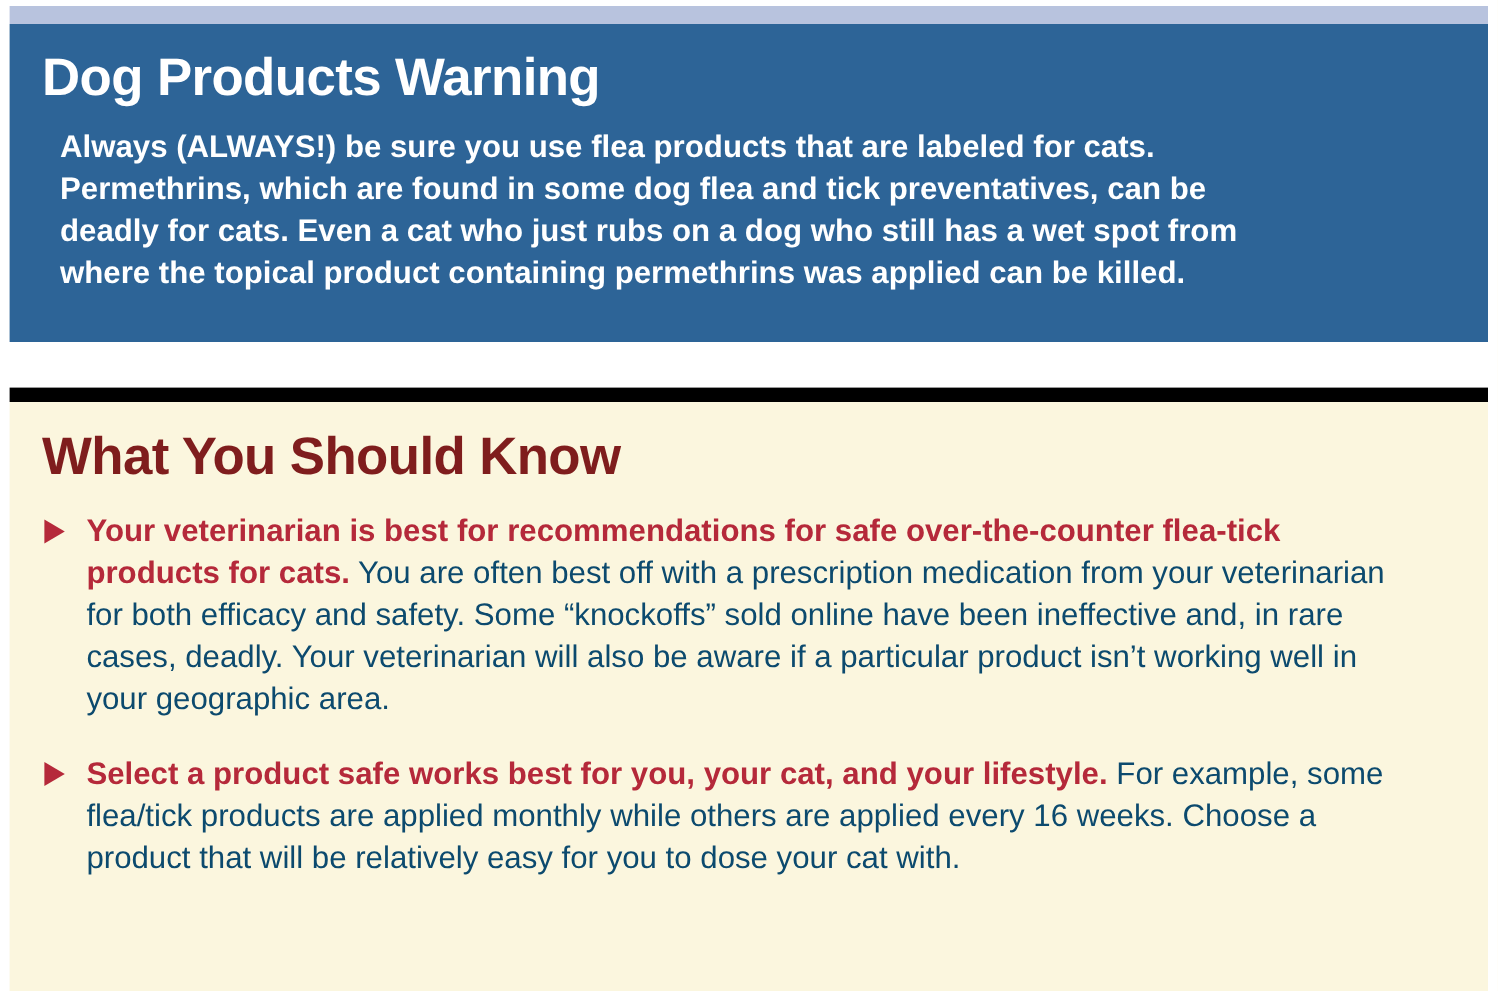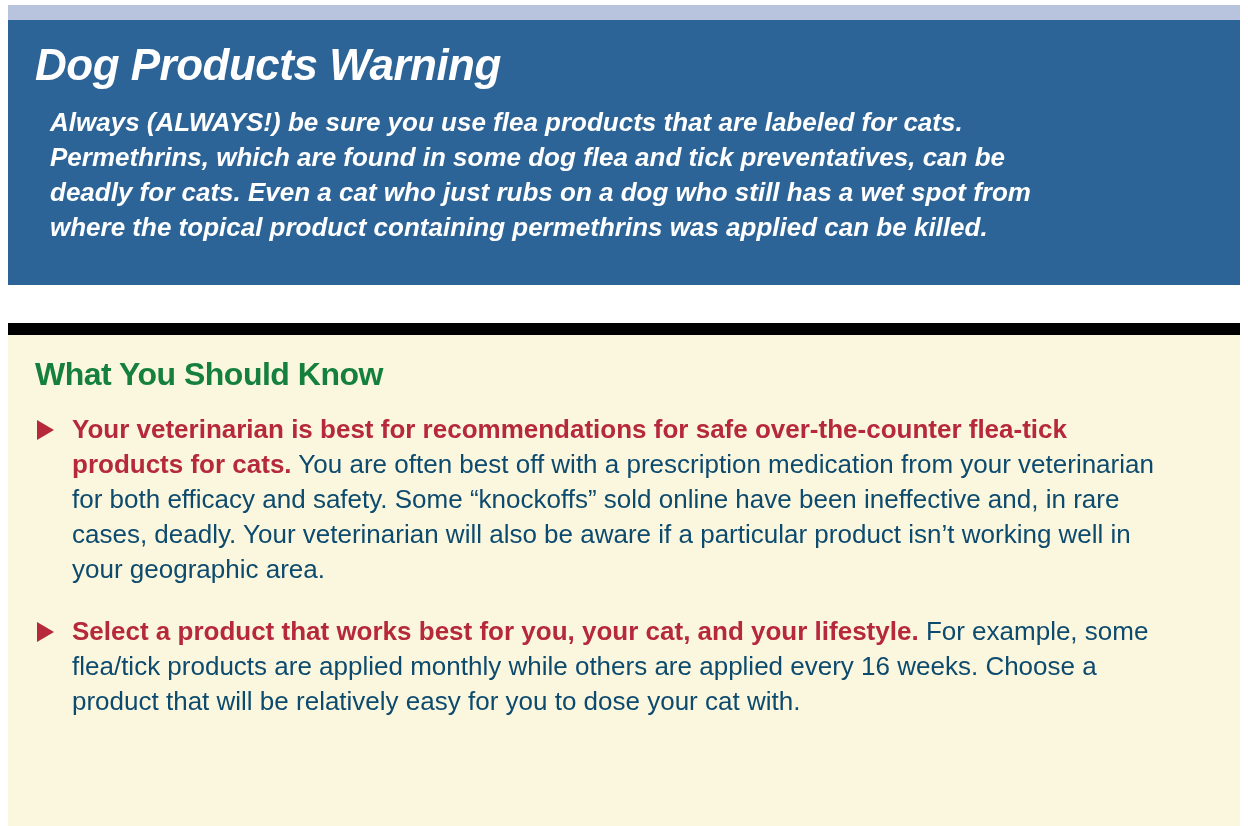--- a/index.html
+++ b/index.html
@@ -16,21 +16,21 @@
   .page {
     box-sizing: border-box;
     width: 100%;
     height: 100%;
     padding: 5px 8px 0 8px;
     display: flex;
     flex-direction: column;
   }
 
   
-  .warning-panel { flex: 0 0 auto; font-style: italic; }
+  .warning-panel { flex: 0 0 auto; }
   .accent-strip {
     height: 15px;
     background: var(--accent-strip, #B8C3DE);
   }
   .warning-body {
     background: var(--panel-blue, #2D6497);
     color: #ffffff;
     padding: 20px 28px 28px 27px;
   }
   .warning-title {
@@ -63,24 +63,24 @@
     height: 12px;
     background: var(--divider-black, #000000);
   }
   .know-body {
     flex: 1 1 auto;
     background: var(--panel-cream, #FBF6DE);
     padding: 22px 35px 40px 27px;
   }
   .know-title {
     margin: 0 0 20px 0;
-    font-size: 32px;
+    font-size: 44px;
     line-height: 1.1;
     font-weight: bold;
-    color: #15803d;
+    color: #7f1d1d;
     letter-spacing: -0.5px;
   }
   .tips-list {
     list-style: none;
     margin: 0;
     padding: 0;
     max-width: 1140px;
   }
   .tip-item {
     position: relative;
@@ -129,20 +129,20 @@
     <div class="know-body">
       <h2 class="know-title">What You Should Know</h2>
       <ul class="tips-list">
         <li class="tip-item">
           <span class="bullet-arrow"></span>
           <span class="tip-lead">Your veterinarian is best for recommendations for safe over-the-counter flea-tick products for cats.</span>
           <span class="tip-rest">You are often best off with a prescription medication from your veterinarian for both efficacy and safety. Some “knockoffs” sold online have been ineffective and, in rare cases, deadly. Your veterinarian will also be aware if a particular product isn’t working well in your geographic area.</span>
         </li>
         <li class="tip-item">
           <span class="bullet-arrow"></span>
-          <span class="tip-lead">Select a product that works best for you, your cat, and your lifestyle.</span>
+          <span class="tip-lead">Select a product safe works best for you, your cat, and your lifestyle.</span>
           <span class="tip-rest">For example, some flea/tick products are applied monthly while others are applied every 16 weeks. Choose a product that will be relatively easy for you to dose your cat with.</span>
         </li>
       </ul>
     </div>
   </section>
 
 </div>
 
 </body></html>

